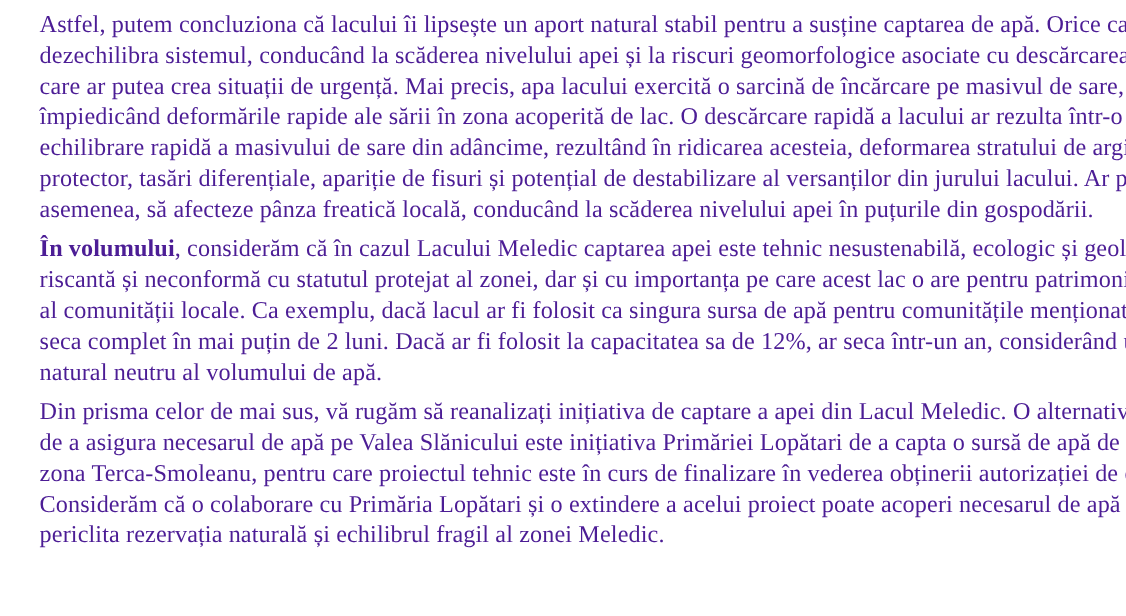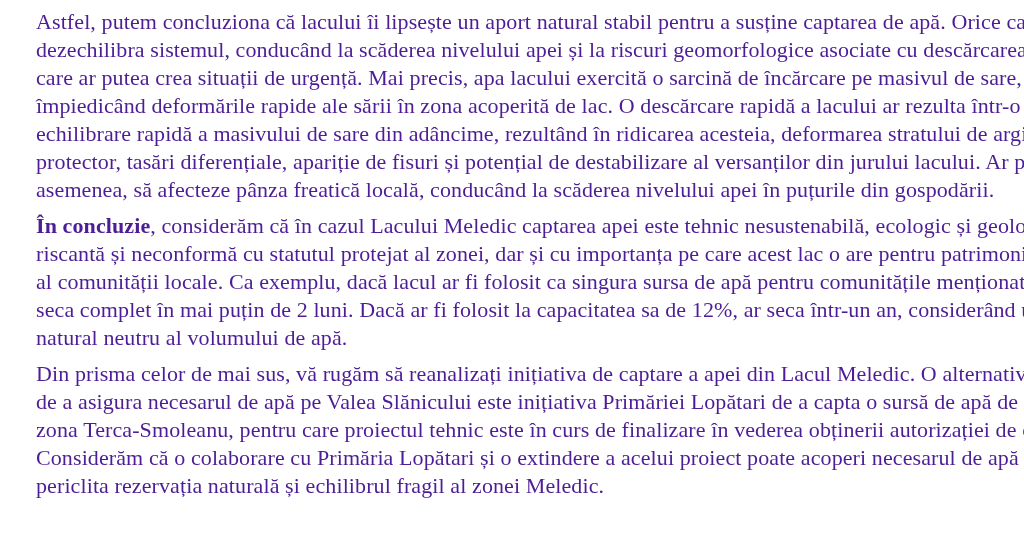--- a/index.html
+++ b/index.html
@@ -41,21 +41,21 @@
 <div class="page">
 
   <p class="para">Astfel, putem concluziona că lacului îi lipsește un aport natural stabil pentru a susține captarea de apă. Orice captare ar
 dezechilibra sistemul, conducând la scăderea nivelului apei și la riscuri geomorfologice asociate cu descărcarea terenului
 care ar putea crea situații de urgență. Mai precis, apa lacului exercită o sarcină de încărcare pe masivul de sare,
 împiedicând deformările rapide ale sării în zona acoperită de lac. O descărcare rapidă a lacului ar rezulta într-o re-
 echilibrare rapidă a masivului de sare din adâncime, rezultând în ridicarea acesteia, deformarea stratului de argilă
 protector, tasări diferențiale, apariție de fisuri și potențial de destabilizare al versanților din jurului lacului. Ar putea, de
 asemenea, să afecteze pânza freatică locală, conducând la scăderea nivelului apei în puțurile din gospodării.</p>
 
-  <p class="para"><strong>În concluzie</strong><span>, considerăm că în cazul Lacului Meledic captarea apei este tehnic nesustenabilă, ecologic și geologic
+  <p class="para"><strong>În volumului</strong><span>, considerăm că în cazul Lacului Meledic captarea apei este tehnic nesustenabilă, ecologic și geologic
 riscantă și neconformă cu statutul protejat al zonei, dar și cu importanța pe care acest lac o are pentru patrimonial cultural
 al comunității locale. Ca exemplu, dacă lacul ar fi folosit ca singura sursa de apă pentru comunitățile menționate, acesta ar
 seca complet în mai puțin de 2 luni. Dacă ar fi folosit la capacitatea sa de 12%, ar seca într-un an, considerând un bilanț
 natural neutru al volumului de apă.</span></p>
 
 
   <p class="para">Din prisma celor de mai sus, vă rugăm să reanalizați inițiativa de captare a apei din Lacul Meledic. O alternativă viabilă
 de a asigura necesarul de apă pe Valea Slănicului este inițiativa Primăriei Lopătari de a capta o sursă de apă de suprafață în
 zona Terca-Smoleanu, pentru care proiectul tehnic este în curs de finalizare în vederea obținerii autorizației de construcție.
 Considerăm că o colaborare cu Primăria Lopătari și o extindere a acelui proiect poate acoperi necesarul de apă fără a

